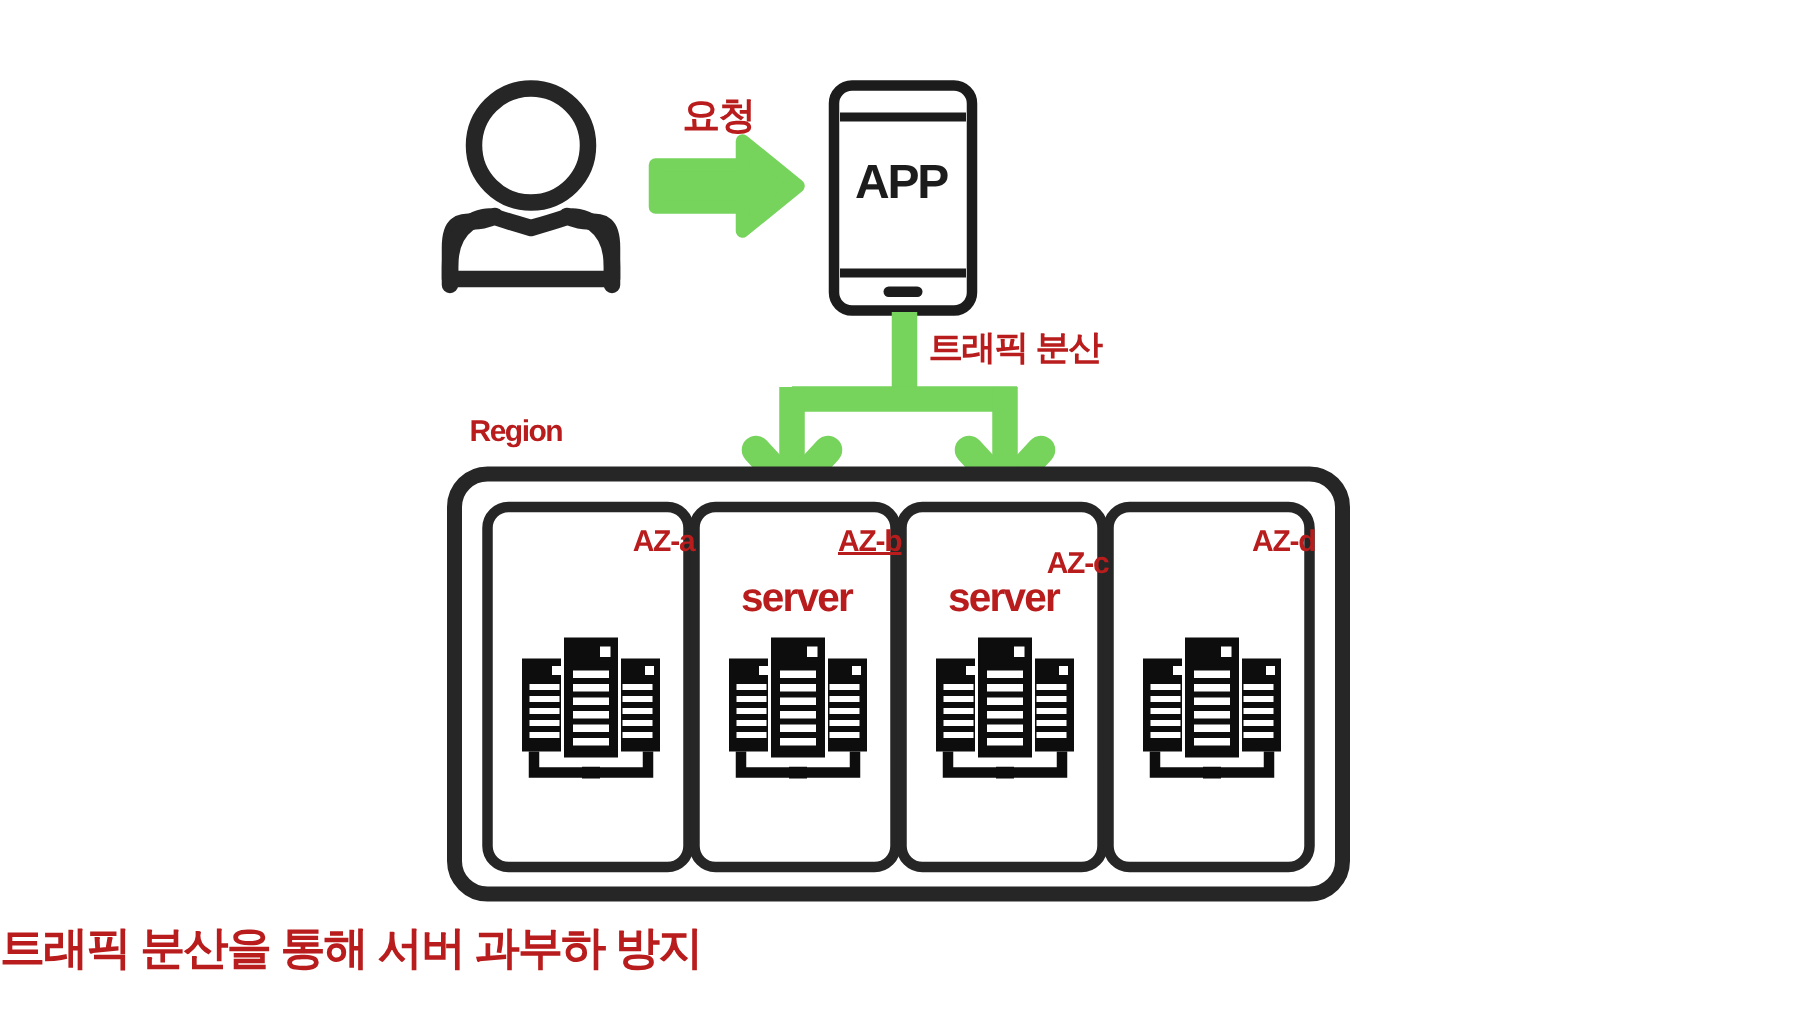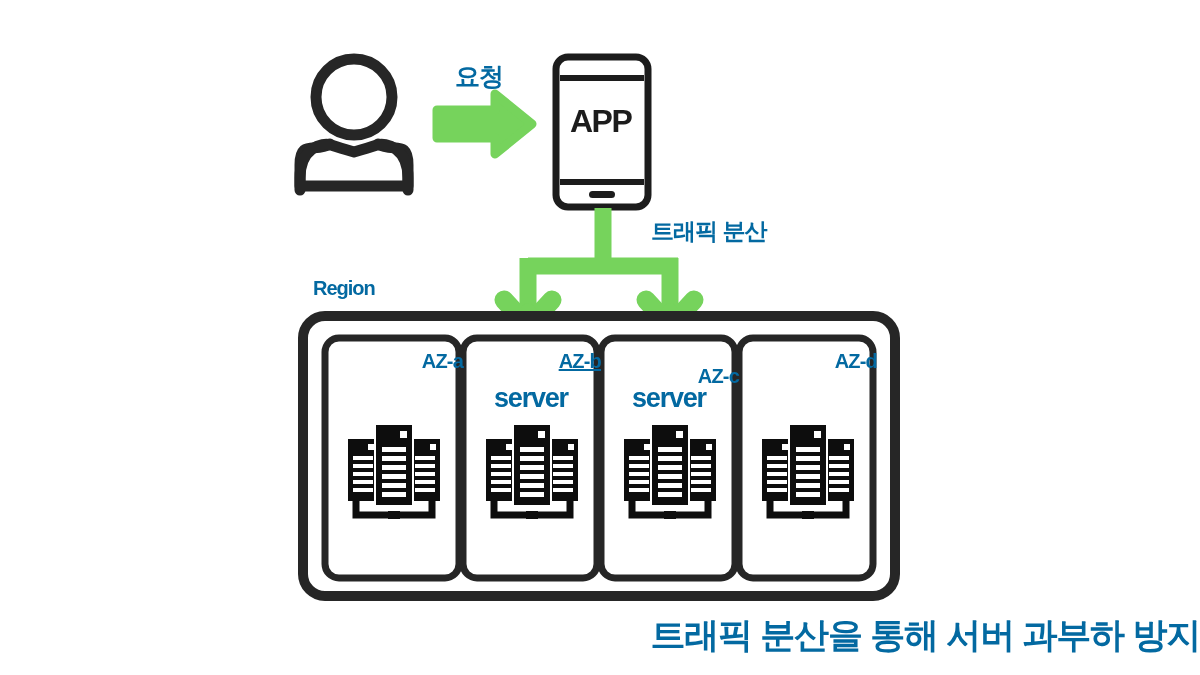--- a/index.html
+++ b/index.html
@@ -22,21 +22,21 @@
     position: absolute;
     left: 0;
     top: 0;
     width: 1200px;
     height: 675px;
     display: block;
   }
   .lbl {
     position: absolute;
     font-weight: 700;
-    color: #0369a1;
+    color: #b91c1c;
     white-space: nowrap;
     letter-spacing: -0.5px;
     -webkit-font-smoothing: antialiased;
   }
   .lbl-heavy {
     font-weight: 700;
     font-stretch: condensed;
   }
 
   
@@ -51,34 +51,33 @@
     top: 103px;
     font-size: 32px;
     letter-spacing: -1.5px;
     color: #1c1c1c;
   }
   #label-traffic-split {
     left: 619px;
     top: 216px;
     font-size: 23px;
     letter-spacing: -1px;
-    margin-left: 32px;
   }
   #label-region {
     left: 313px;
     top: 277px;
     font-size: 20px;
     letter-spacing: -1px;
   }
   #caption {
     left: 0;
     top: 612px;
     width: 1200px;
-    text-align: right;
-    font-size: 35px;
+    text-align: left;
+    font-size: 30px;
     letter-spacing: -1.2px;
   }
 
   .az-name {
     font-size: 20px;
     letter-spacing: -0.8px;
     text-align: right;
     width: 140px;
   }
   .az-server {

